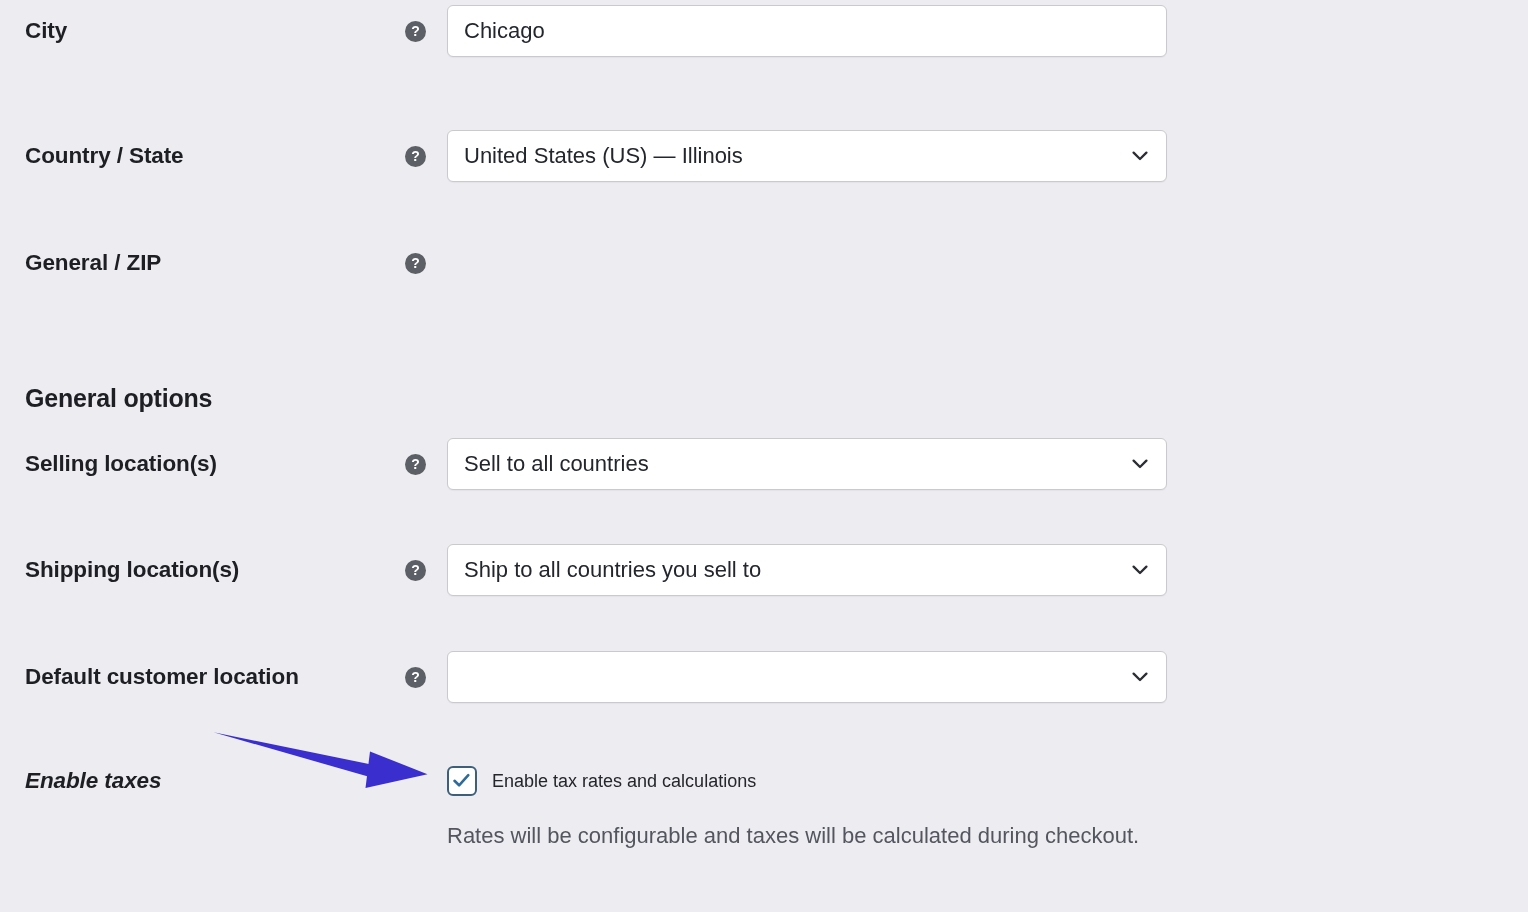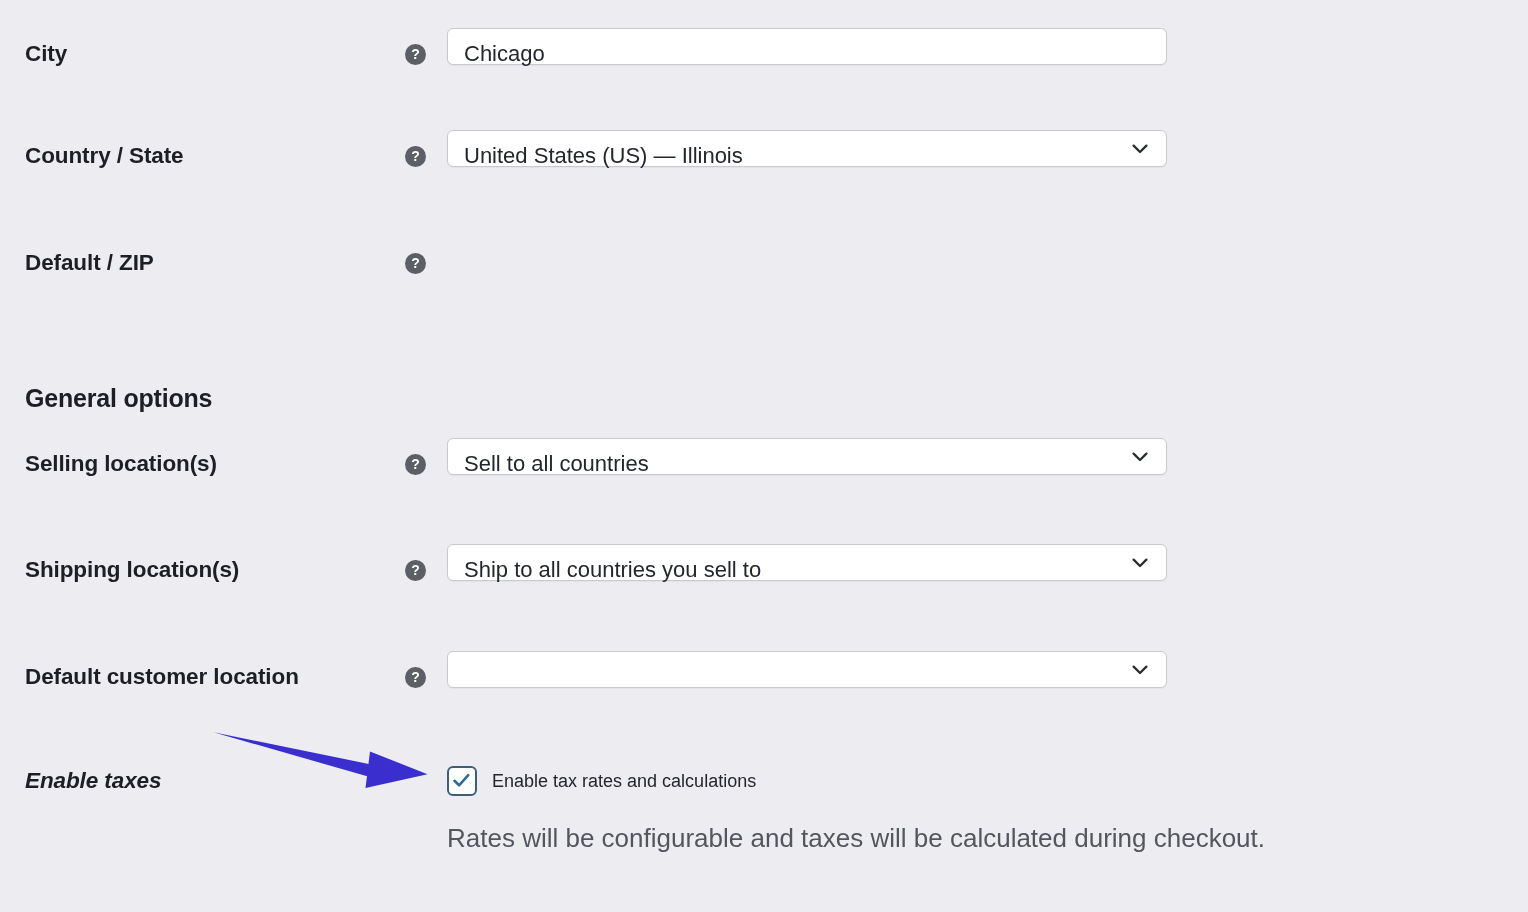--- a/index.html
+++ b/index.html
@@ -56,21 +56,21 @@
     font-family: "Liberation Sans", sans-serif;
     cursor: help;
     user-select: none;
   }
 
   .field {
     position: absolute;
     left: 447px;
     top: 0;
     width: 720px;
-    height: 37px;
+    height: 52px;
     box-sizing: border-box;
     background: #ffffff;
     border: 1px solid #c9c9ce;
     border-radius: 6px;
     box-shadow: 0 1px 1px rgba(0,0,0,0.04);
   }
   .field-text {
     position: absolute;
     left: 16px;
     top: 0;
@@ -136,41 +136,41 @@
     line-height: 30px;
     font-size: 18px;
     color: #24262c;
     white-space: nowrap;
     cursor: pointer;
   }
   .checkbox-desc {
     position: absolute;
     left: 447px;
     top: 823px;
-    font-size: 26px;
+    font-size: 22px;
     color: #53565e;
     white-space: nowrap;
   }
 
   
   .annotation-arrow {
     position: absolute;
     left: 200px;
     top: 720px;
     width: 240px;
     height: 70px;
     pointer-events: none;
   }
 </style>
 </head>
 <body>
 
 <div class="page">
 
-  <div class="row" style="top:28px;border-radius:11px;">
+  <div class="row" style="top:5px;border-radius:11px;">
     <div class="row-label">City</div>
     <div class="help-icon">?</div>
     <div class="field">
       <div class="field-text" placeholder="">Chicago</div>
     </div>
   </div>
 
   <div class="row" style="top:130px;border-radius:21px;">
     <div class="row-label">Country / State</div>
     <div class="help-icon">?</div>
@@ -178,21 +178,21 @@
       <div class="field-text">United States (US) — Illinois</div>
       <span class="chevron">
         <svg width="16" height="12" viewBox="0 0 16 12">
             <path d="M1.6 2.6 L8 9 L14.4 2.6" stroke="#2b2d33" stroke-width="2.3" fill="none" stroke-linecap="round" stroke-linejoin="round"></path>
           </svg>
       </span>
     </div>
   </div>
 
   <div class="row" style="top:237px;">
-    <div class="row-label">Default / ZIP</div>
+    <div class="row-label">General / ZIP</div>
     <div class="help-icon">?</div>
   </div>
 
   <div class="section-heading" style="top:348px;margin-top:36px;">General options</div>
 
   <div class="row" style="top:438px;padding-left:15px;">
     <div class="row-label">Selling location(s)</div>
     <div class="help-icon">?</div>
     <div class="field">
       <div class="field-text">Sell to all countries</div>

